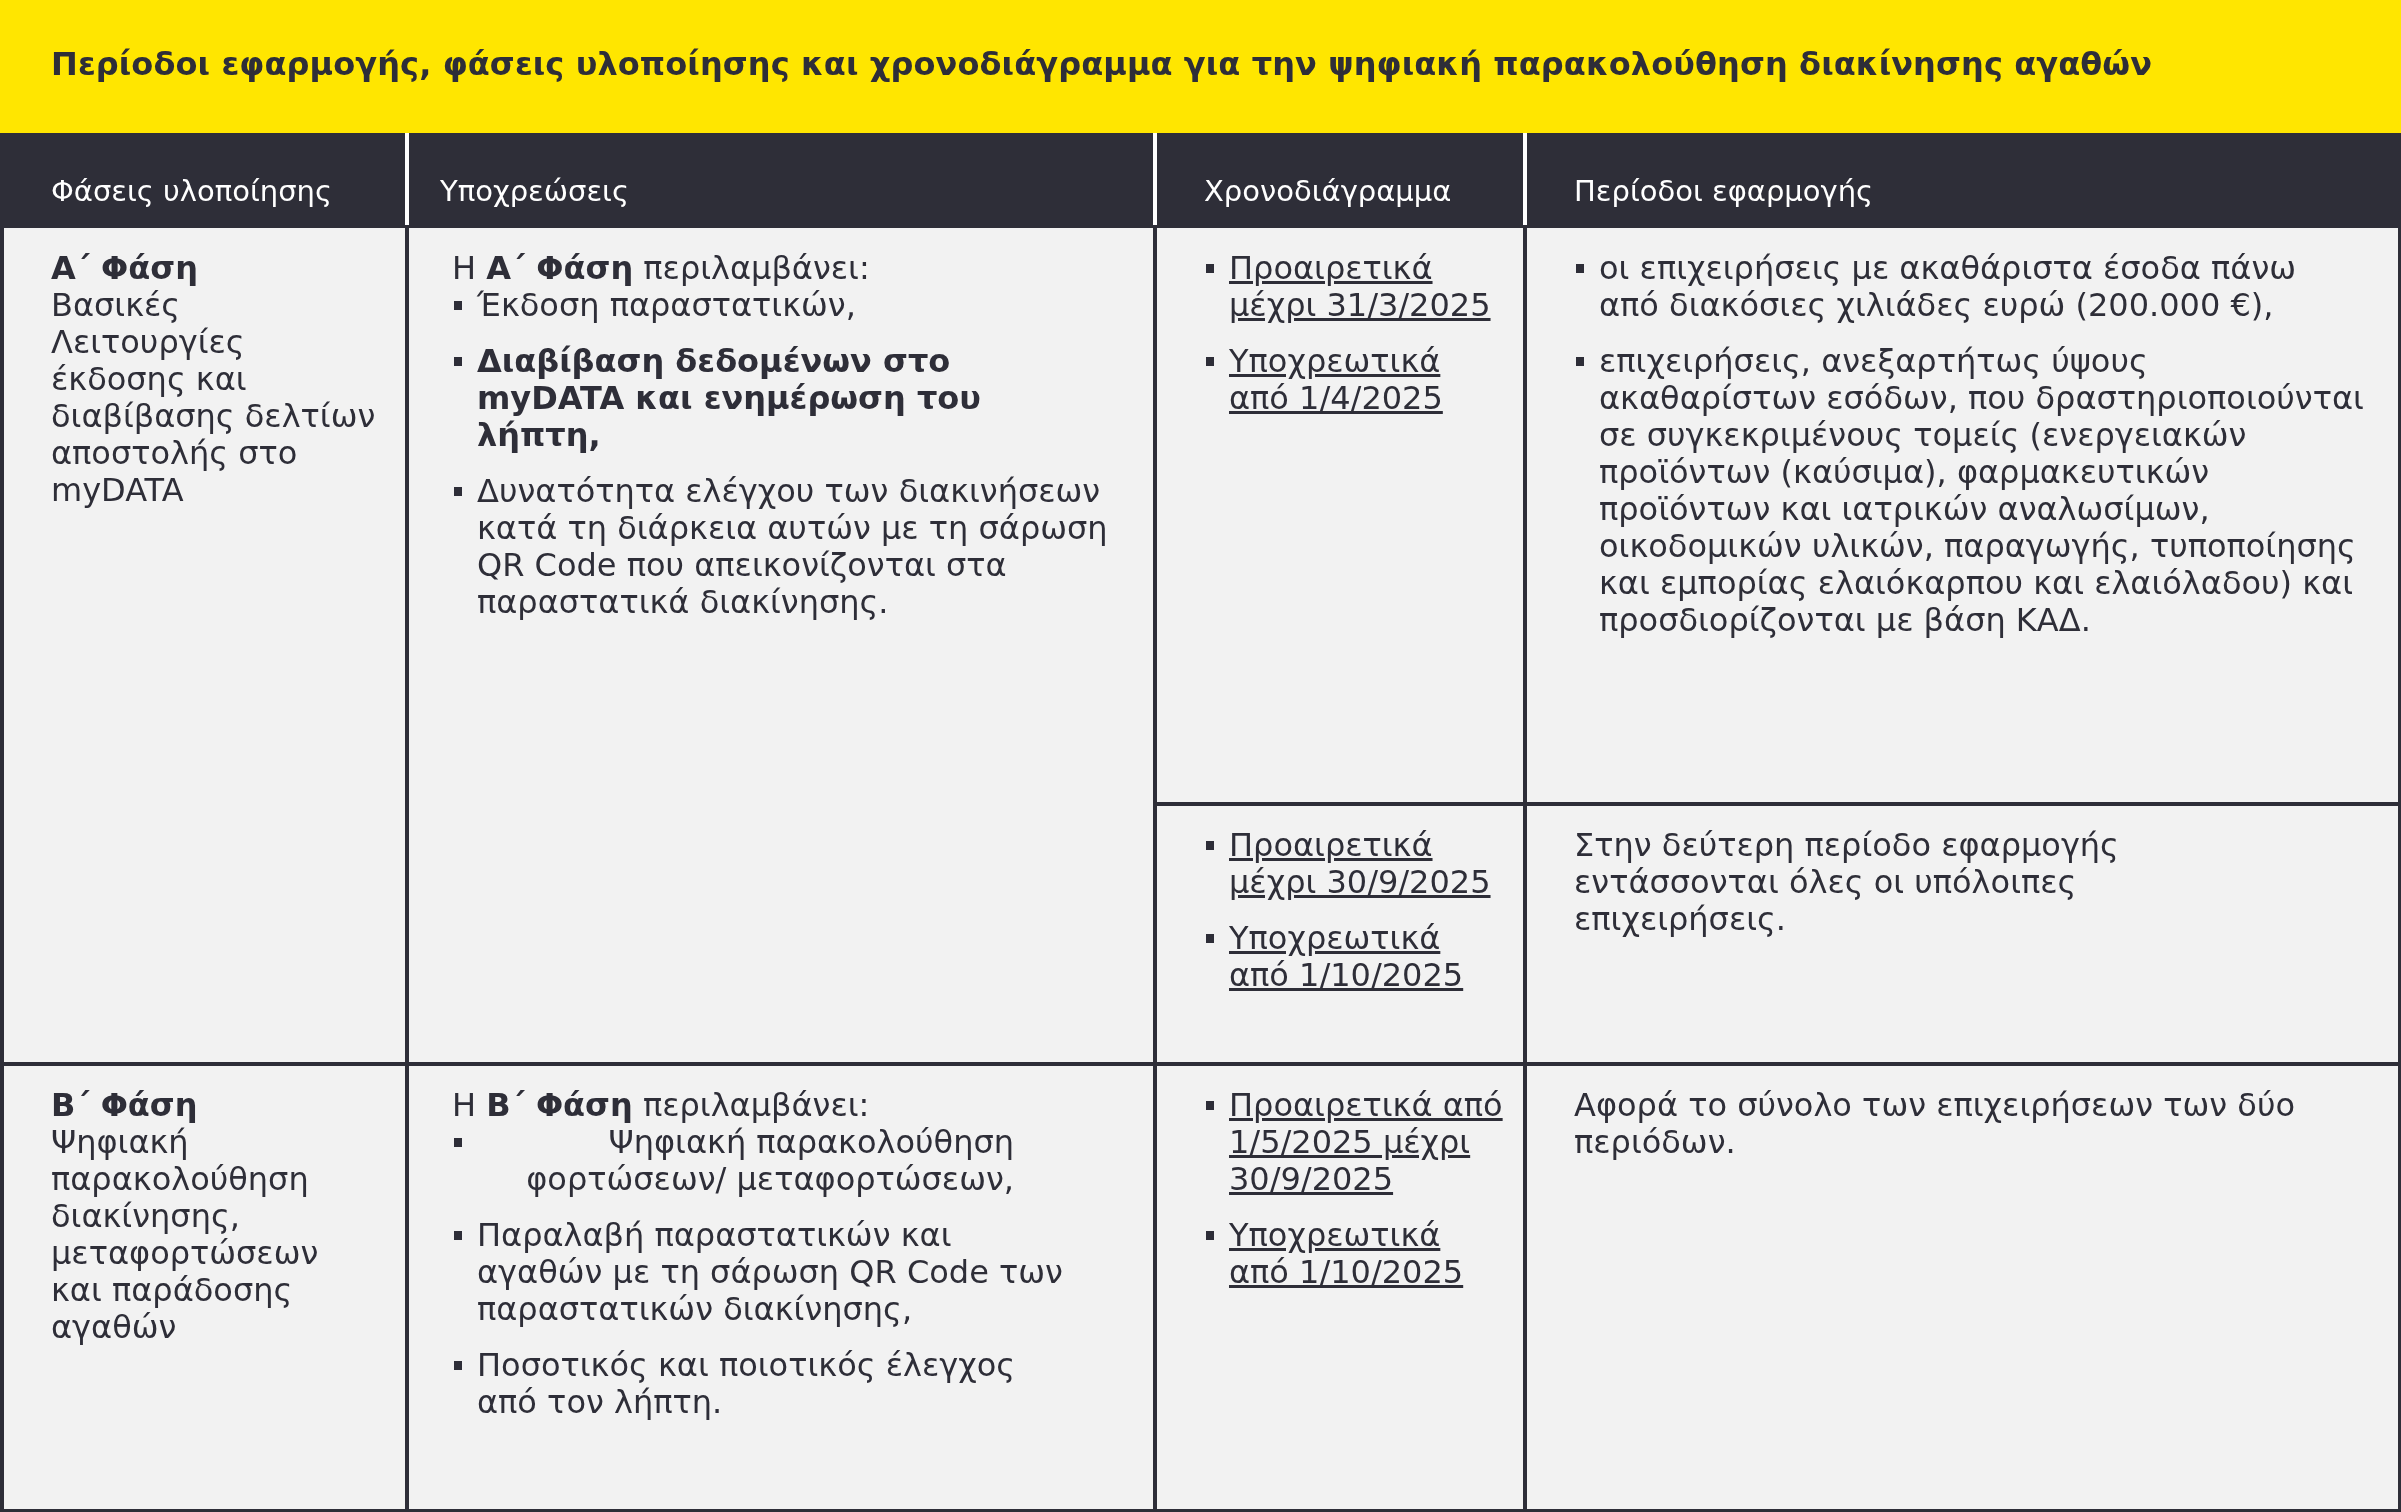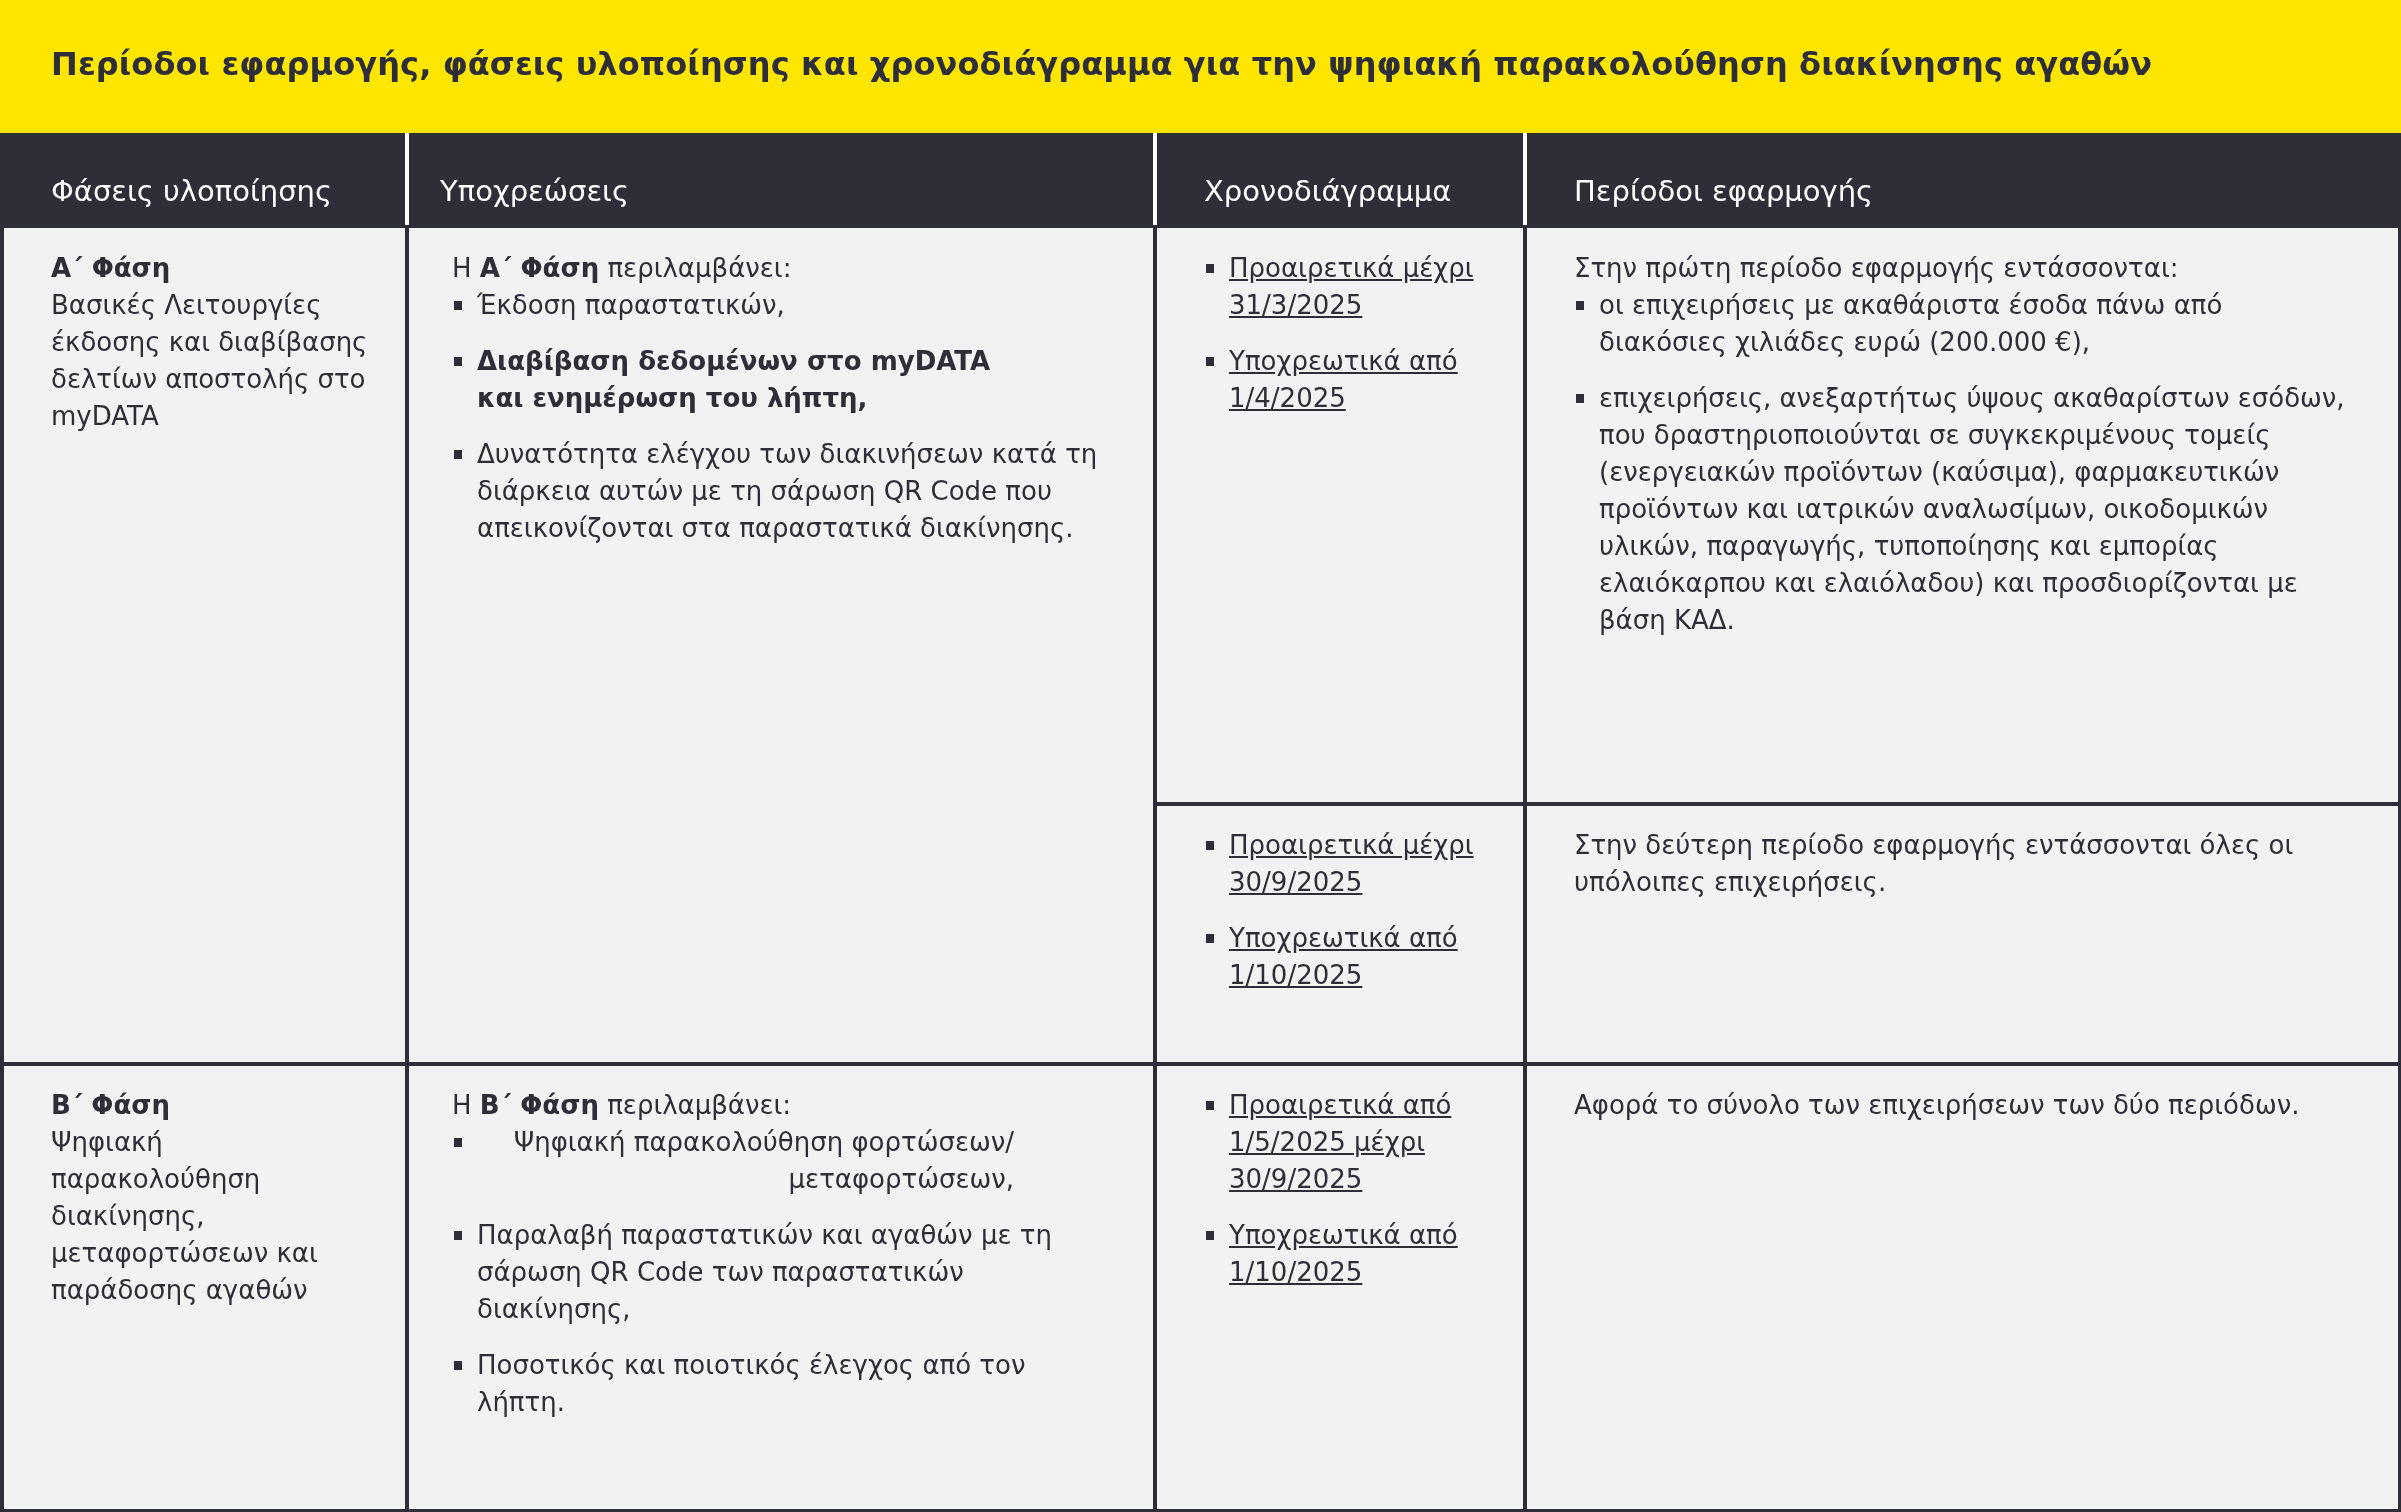--- a/index.html
+++ b/index.html
@@ -27,21 +27,21 @@
       position: absolute; top: 0; height: 115px;
       display: flex; align-items: center;
       color: #ffffff; font-size: 29px; white-space: nowrap;
     }
     .head-div {
       position: absolute; top: 133px; width: 3.7px; height: 92px; background: #ffffff;
     }
     .grid-line { position: absolute; background: #2e2e38; }
     .cell {
       position: absolute; box-sizing: border-box;
-      font-size: 26px; line-height: 37px;
+      font-size: 32px; line-height: 37px;
     }
     .cell p { margin: 0; }
     .bold { font-weight: bold; }
     ul.bullets { list-style: none; margin: 0; padding: 0; }
     ul.bullets li {
       position: relative; padding-left: 25px; margin-top: 19px;
     }
     ul.bullets li:first-child { margin-top: 0; }
     ul.bullets li .sq {
       position: absolute; left: 1.5px; top: 14px; width: 8.8px; height: 8.8px; background: #2e2e38;
@@ -100,21 +100,20 @@
   </div>
 
   <div class="cell col3 row1">
     <ul class="bullets">
       <li><span class="sq"></span><span>Προαιρετικά μέχρι 31/3/2025</span></li>
       <li><span class="sq"></span><span>Υποχρεωτικά από 1/4/2025</span></li>
     </ul>
   </div>
 
   <div class="cell col4 row1">
-    <p>Στην πρώτη περίοδο εφαρμογής εντάσσονται:</p>
     <ul class="bullets gap">
       <li style="padding-right:66px;"><span class="sq"></span><span>οι επιχειρήσεις με ακαθάριστα έσοδα πάνω από διακόσιες χιλιάδες ευρώ (200.000 €),</span></li>
       <li><span class="sq"></span><span>επιχειρήσεις, ανεξαρτήτως ύψους ακαθαρίστων εσόδων, που δραστηριοποιούνται σε συγκεκριμένους τομείς (ενεργειακών προϊόντων (καύσιμα), φαρμακευτικών προϊόντων και ιατρικών αναλωσίμων, οικοδομικών υλικών, παραγωγής, τυποποίησης και εμπορίας ελαιόκαρπου και ελαιόλαδου) και προσδιορίζονται με βάση ΚΑΔ.</span></li>
     </ul>
   </div>
 
   <div class="cell col3 row1b">
     <ul class="bullets">
       <li><span class="sq"></span><span>Προαιρετικά μέχρι 30/9/2025</span></li>
       <li><span class="sq"></span><span>Υποχρεωτικά από 1/10/2025</span></li>

